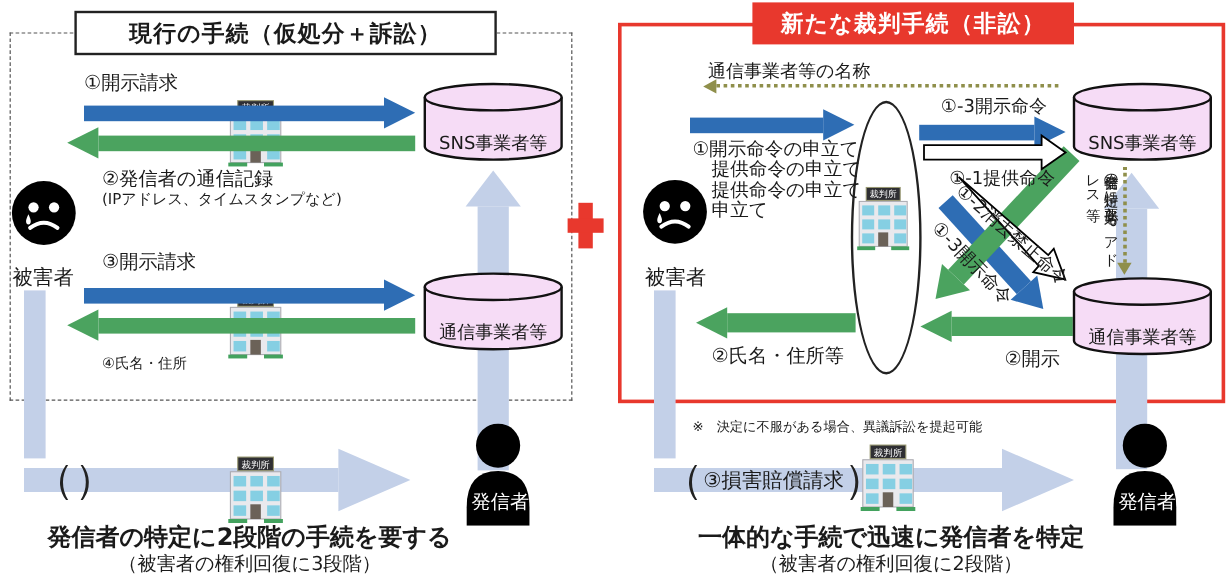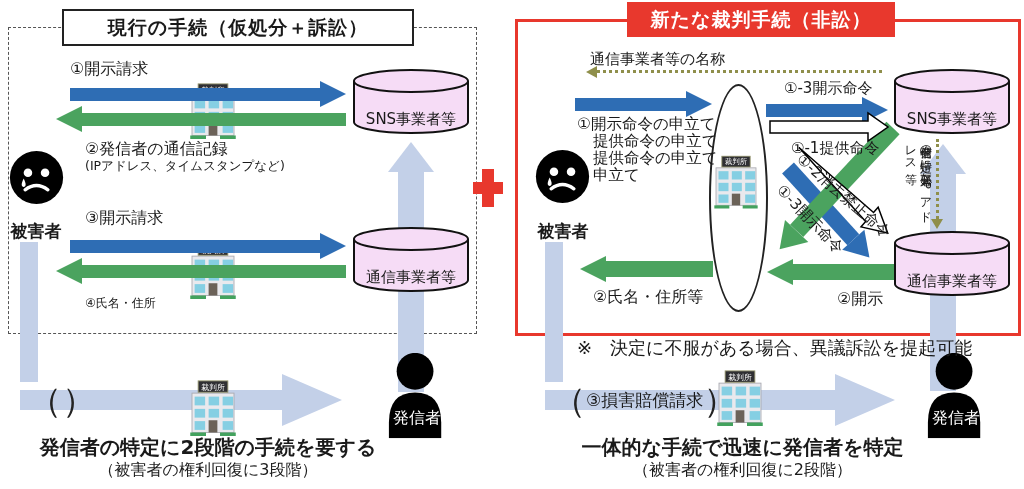--- a/index.html
+++ b/index.html
@@ -44,21 +44,21 @@
   .ellipse{position:absolute;left:709px;top:84px;width:55px;height:224px;border:2px solid #222;border-radius:50%;background:#fff;z-index:2;}
   
   .dot-h{position:absolute;height:0;border-top:3px dotted #8f8f4b;z-index:4;}
   .dot-h-head{position:absolute;width:0;height:0;border-top:6px solid transparent;border-bottom:6px solid transparent;border-right:11px solid #8f8f4b;z-index:4;}
   .dot-v{position:absolute;width:0;border-left:3px dotted #8f8f4b;z-index:4;}
   .dot-v-head{position:absolute;width:0;height:0;border-left:6px solid transparent;border-right:6px solid transparent;border-top:10px solid #8f8f4b;z-index:4;}
   
   .plus-bar{position:absolute;background:#e8382d;z-index:7;}
   
   .person-label{position:absolute;width:62px;text-align:center;color:#fff;font-size:16px;z-index:5;}
-  .victim-label{position:absolute;width:72px;text-align:center;font-size:17px;z-index:5;font-weight:bold;}
+  .victim-label{position:absolute;width:72px;text-align:center;font-size:17px;z-index:5;}
   
   .claim{position:absolute;display:flex;align-items:center;z-index:6;}
   .bigpar{font-size:34px;font-weight:400;line-height:34px;color:#222;}
   .claim-t{font-size:17px;}
   .conclusion{position:absolute;text-align:center;font-size:20px;font-weight:bold;z-index:5;white-space:nowrap;}
   .conclusion-sub{position:absolute;text-align:center;font-size:16px;z-index:5;white-space:nowrap;}
   .rot{transform-origin:left top;z-index:5;}
   .vert{writing-mode:vertical-rl;text-orientation:mixed;font-size:12px;line-height:15px;z-index:5;}
   svg.overlay{position:absolute;overflow:visible;pointer-events:none;z-index:4;}
 </style>
@@ -255,21 +255,21 @@
       <div class="head"></div>
       <div class="shaft"></div>
     </div>
   <div class="txt" style="left:593px;top:287px;font-size:16px;">②氏名・住所等</div>
   <div class="ar left green thick" style="left:767px;top:259px;width:127px;">
       <div class="head"></div>
       <div class="shaft"></div>
     </div>
   <div class="txt" style="left:813px;top:289px;font-size:16px;margin-left:24px;">②開示</div>
 
-  <div class="txt" style="left:577px;top:336px;font-size:18px;">※　決定に不服がある場合、異議訴訟を提起可能</div>
+  <div class="txt" style="left:577px;top:348px;font-size:11px;">※　決定に不服がある場合、異議訴訟を提起可能</div>
 
   <div class="uparrow" style="left:920px;top:144px;height:247px;">
       <div class="up-head"></div>
       <div class="up-shaft"></div>
     </div>
   <div class="vbar" style="left:545px;top:242px;height:140px;"></div>
   <div class="ar right pale big" style="left:545px;top:374px;width:350px;height:52px;">
       <div class="shaft"></div>
       <div class="head"></div>
     </div>

